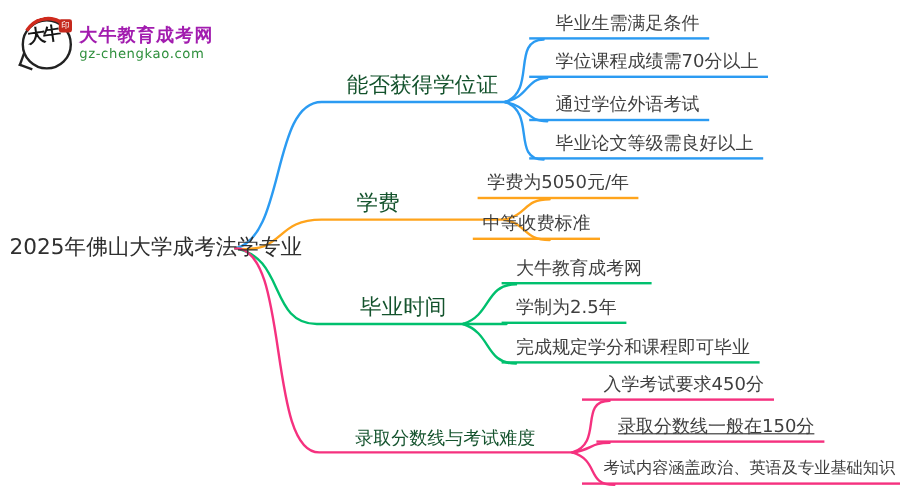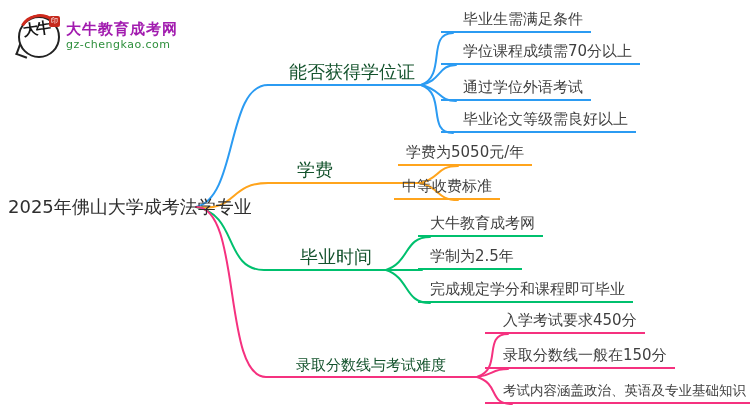--- a/index.html
+++ b/index.html
@@ -95,14 +95,14 @@
 <div class="node child b" style="left: 441px; top: 110px; border-bottom-color: rgb(43, 155, 242);">毕业论文等级需良好以上</div>
 
 <div class="node child o" style="left: 398px; top: 143px; border-bottom-color: rgb(255, 164, 28);">学费为5050元/年</div>
 <div class="node child o" style="left: 394px; top: 177px; border-bottom-color: rgb(255, 164, 28);">中等收费标准</div>
 
 <div class="node child g" style="left: 418px; top: 214px; border-bottom-color: rgb(0, 192, 110);">大牛教育成考网</div>
 <div class="node child g" style="left: 418px; top: 247px; border-bottom-color: rgb(0, 192, 110);">学制为2.5年</div>
 <div class="node child g" style="left: 418px; top: 280px; border-bottom-color: rgb(0, 192, 110);">完成规定学分和课程即可毕业</div>
 
 <div class="node child p" style="left: 485px; top: 311px; border-bottom-color: rgb(245, 49, 127);">入学考试要求450分</div>
-<div class="node child p" style="left: 485px; top: 346px; border-bottom-color: rgb(245, 49, 127);">录取分数线一般在150分</div>
+<div class="node child p" style="left: 497px; top: 346px; border-bottom-color: rgb(245, 49, 127); text-decoration: underline;">录取分数线一般在150分</div>
 <div class="node child p xs" style="left: 485px; top: 381px; border-bottom-color: rgb(245, 49, 127);">考试内容涵盖政治、英语及专业基础知识</div>
 
 </body></html>

